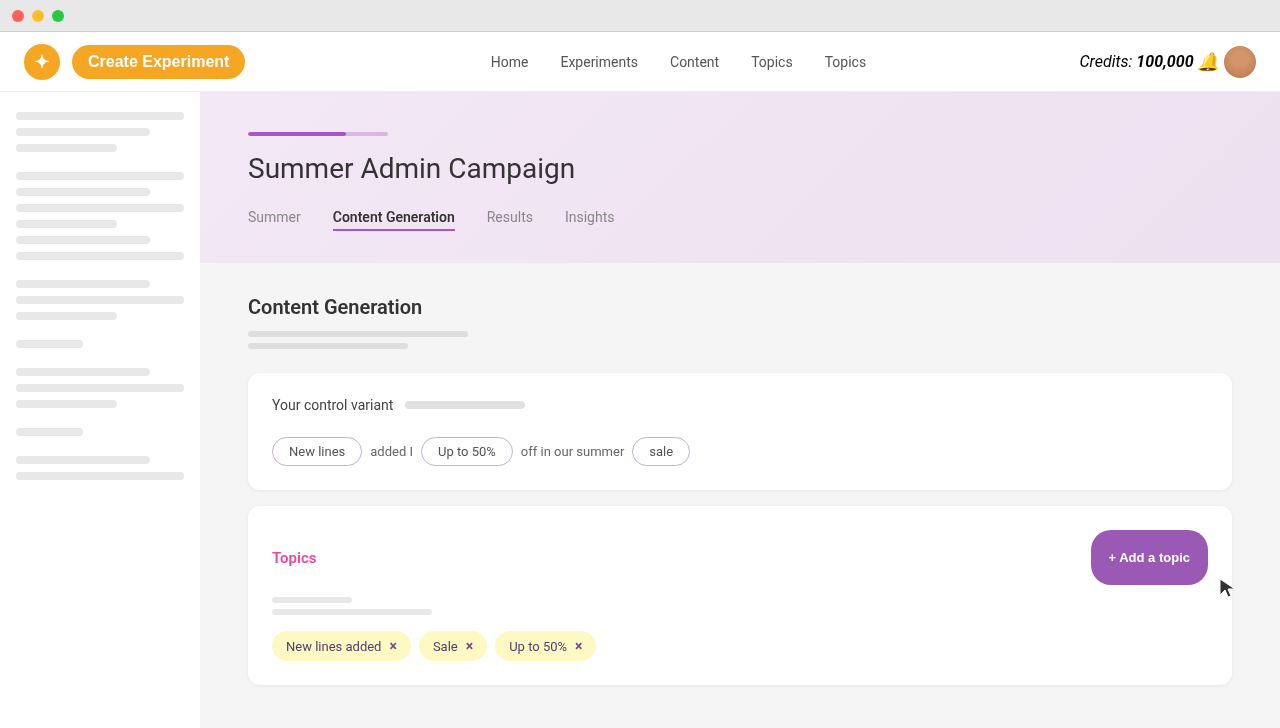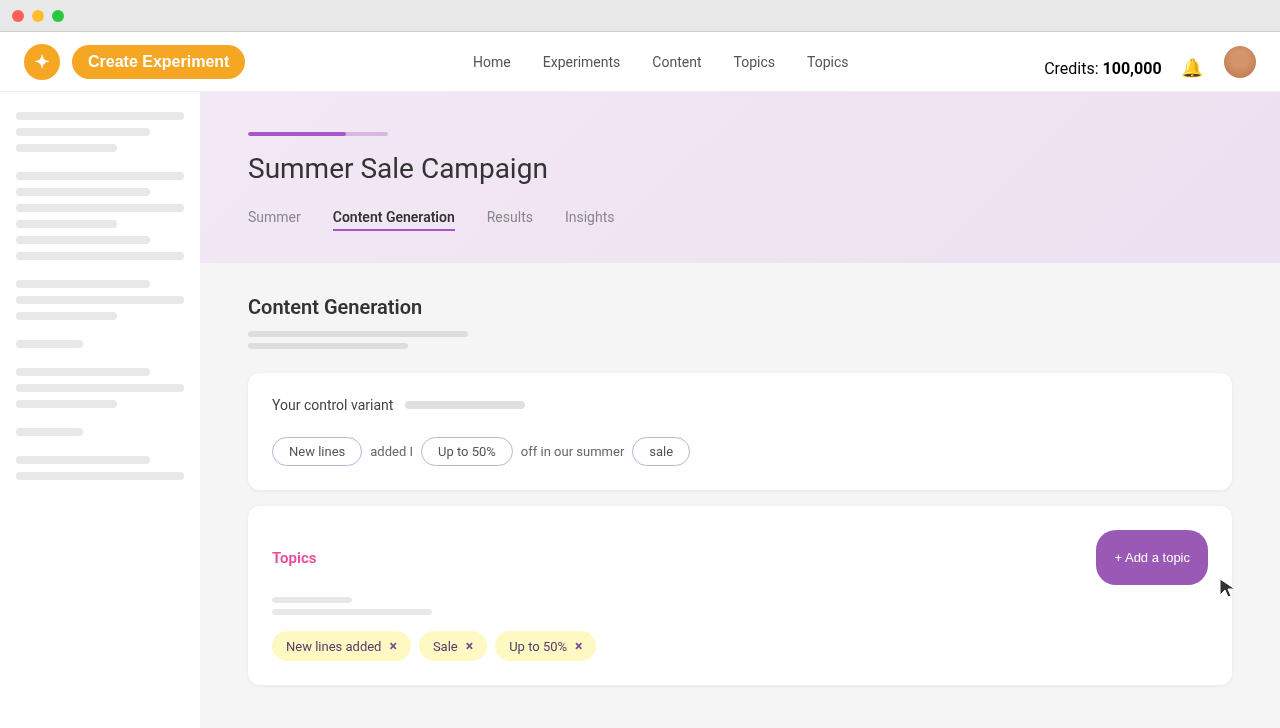--- a/index.html
+++ b/index.html
@@ -68,23 +68,24 @@
       justify-content: center;
     }
     .nav-link {
       font-size: 14px;
       color: #555;
       cursor: pointer;
       text-decoration: none;
     }
     .nav-right {
       display: flex;
-      align-items: flex-end;
-      gap: 20px;
+      align-items: center;
+      gap: 4px;
       margin-left: auto;
+      font-style: italic;
     }
     .bell-icon {
       font-size: 18px;
       color: #555;
       cursor: pointer;
     }
     .avatar {
       width: 32px; height: 32px;
       border-radius: 50%;
       background: #c9a97a;
@@ -257,21 +258,21 @@
       font-weight: 600;
       color: #ec4899;
     }
     .add-topic-btn {
       background: #9b59b6;
       color: white;
       border: none;
       border-radius: 20px;
       padding: 20px 18px;
       font-size: 13px;
-      font-weight: 400;
+      font-weight: 700;
       cursor: pointer;
       display: flex;
       align-items: center;
       gap: 6px;
       position: relative;
     }
 
     .topics-skeleton-1 {
       height: 6px;
       background: #e8e8e8;
@@ -399,21 +400,21 @@
       <div class="skeleton-line long"></div>
     </div>
   </div>
 
   <div class="content-area">
 
     <div class="hero-banner">
       <div class="progress-bar-container">
         <div class="progress-bar-fill"></div>
       </div>
-      <h1 class="campaign-title">Summer Sale Campaign</h1>
+      <h1 class="campaign-title">Summer Admin Campaign</h1>
       <div class="hero-tabs">
         <span class="hero-tab">Summer</span>
         <span class="hero-tab active">Content Generation</span>
         <span class="hero-tab">Results</span>
         <span class="hero-tab">Insights</span>
       </div>
     </div>
 
     <div class="main-content">
       <h2 class="section-title">Content Generation</h2>

